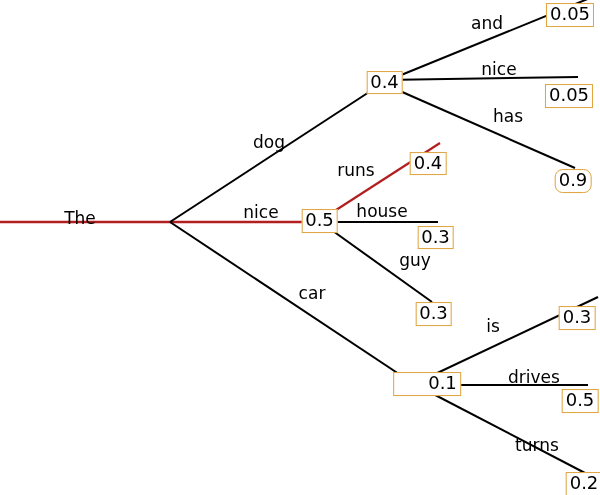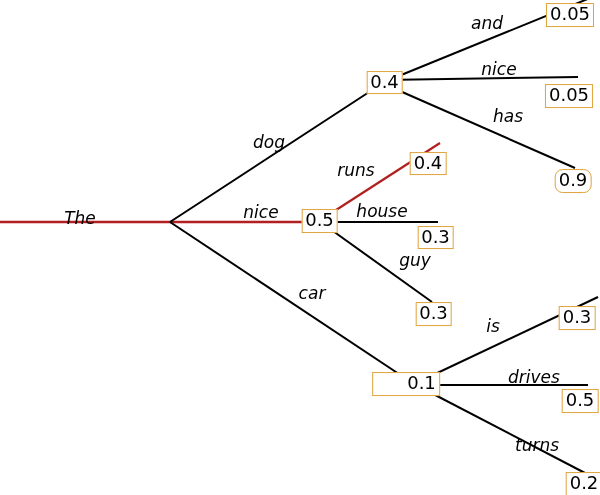--- a/index.html
+++ b/index.html
@@ -32,21 +32,20 @@
     line-height: 1.05;
     padding: 1px 3px 2px 3px;
     white-space: nowrap;
   }
   .edge-label {
     position: absolute;
     z-index: 3;
     transform: translate(-50%, -50%);
     color: var(--text, #000000);
     font-size: 17px;
-    font-style: italic;
     line-height: 1;
     white-space: nowrap;
   }
 </style>
 </head>
 <body>
 
 <div id="stage">
 
   <svg id="edges-svg" viewBox="0 0 600 495">
@@ -64,21 +63,21 @@
     <line x1="319" y1="222" x2="438" y2="222" stroke-width="2" stroke="#000000"></line>
     <line x1="319" y1="221" x2="432" y2="302" stroke-width="2" stroke="#000000"></line>
 
     <line x1="414" y1="384" x2="598" y2="297" stroke-width="2" stroke="#000000"></line>
     <line x1="414" y1="385" x2="588" y2="385" stroke-width="2" stroke="#000000"></line>
     <line x1="414" y1="384" x2="585" y2="473" stroke-width="2" stroke="#000000"></line>
   </svg>
 
   <div class="prob-box" style="left:384.5px; top:82.5px;">0.4</div>
   <div class="prob-box" style="left:319.5px; top:221px;">0.5</div>
-  <div class="prob-box" style="left:406px; top:384px;padding-left:34px;">0.1</div>
+  <div class="prob-box" style="left:427px; top:384px;padding-left:34px;">0.1</div>
 
   <div class="prob-box" style="left:570px; top:15px;">0.05</div>
   <div class="prob-box" style="left:569px; top:96px;">0.05</div>
   <div class="prob-box" style="left:573px; top:181px;border-radius:8px;">0.9</div>
 
   <div class="prob-box" style="left:428px; top:163.5px;">0.4</div>
   <div class="prob-box" style="left:435.5px; top:237.5px;">0.3</div>
   <div class="prob-box" style="left:433.5px; top:314px;">0.3</div>
 
   <div class="prob-box" style="left:577px; top:318px;">0.3</div>

